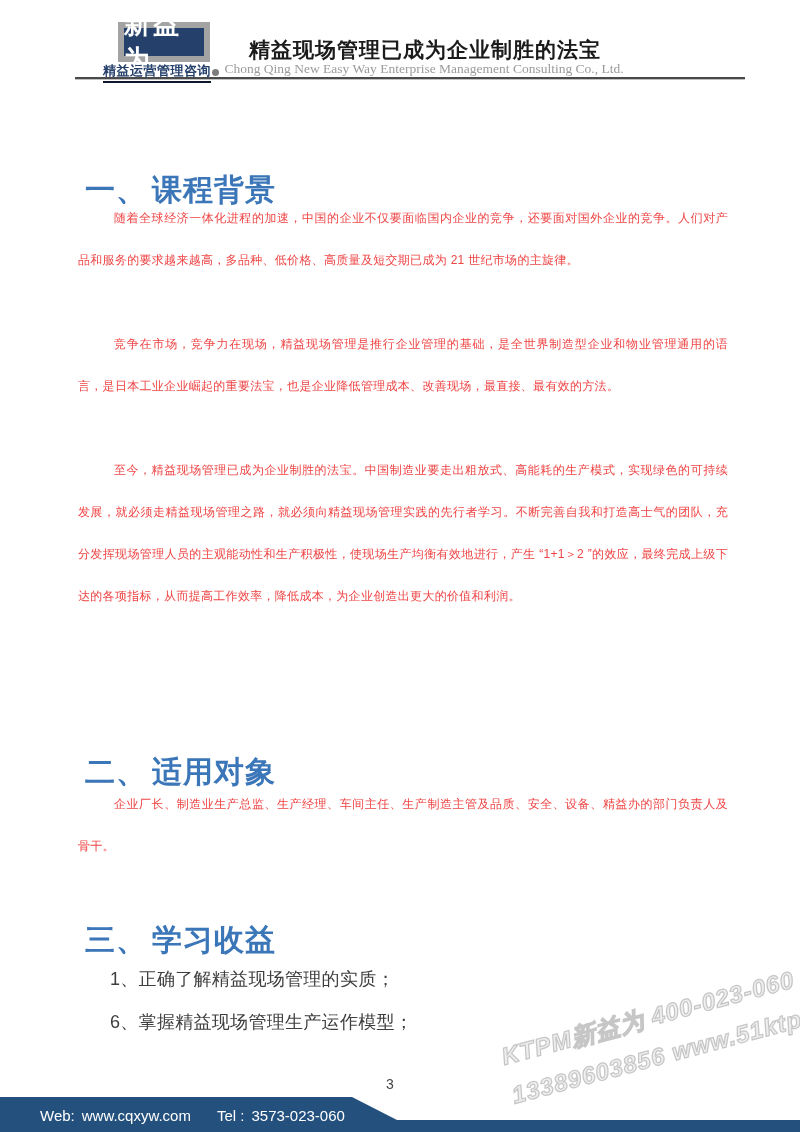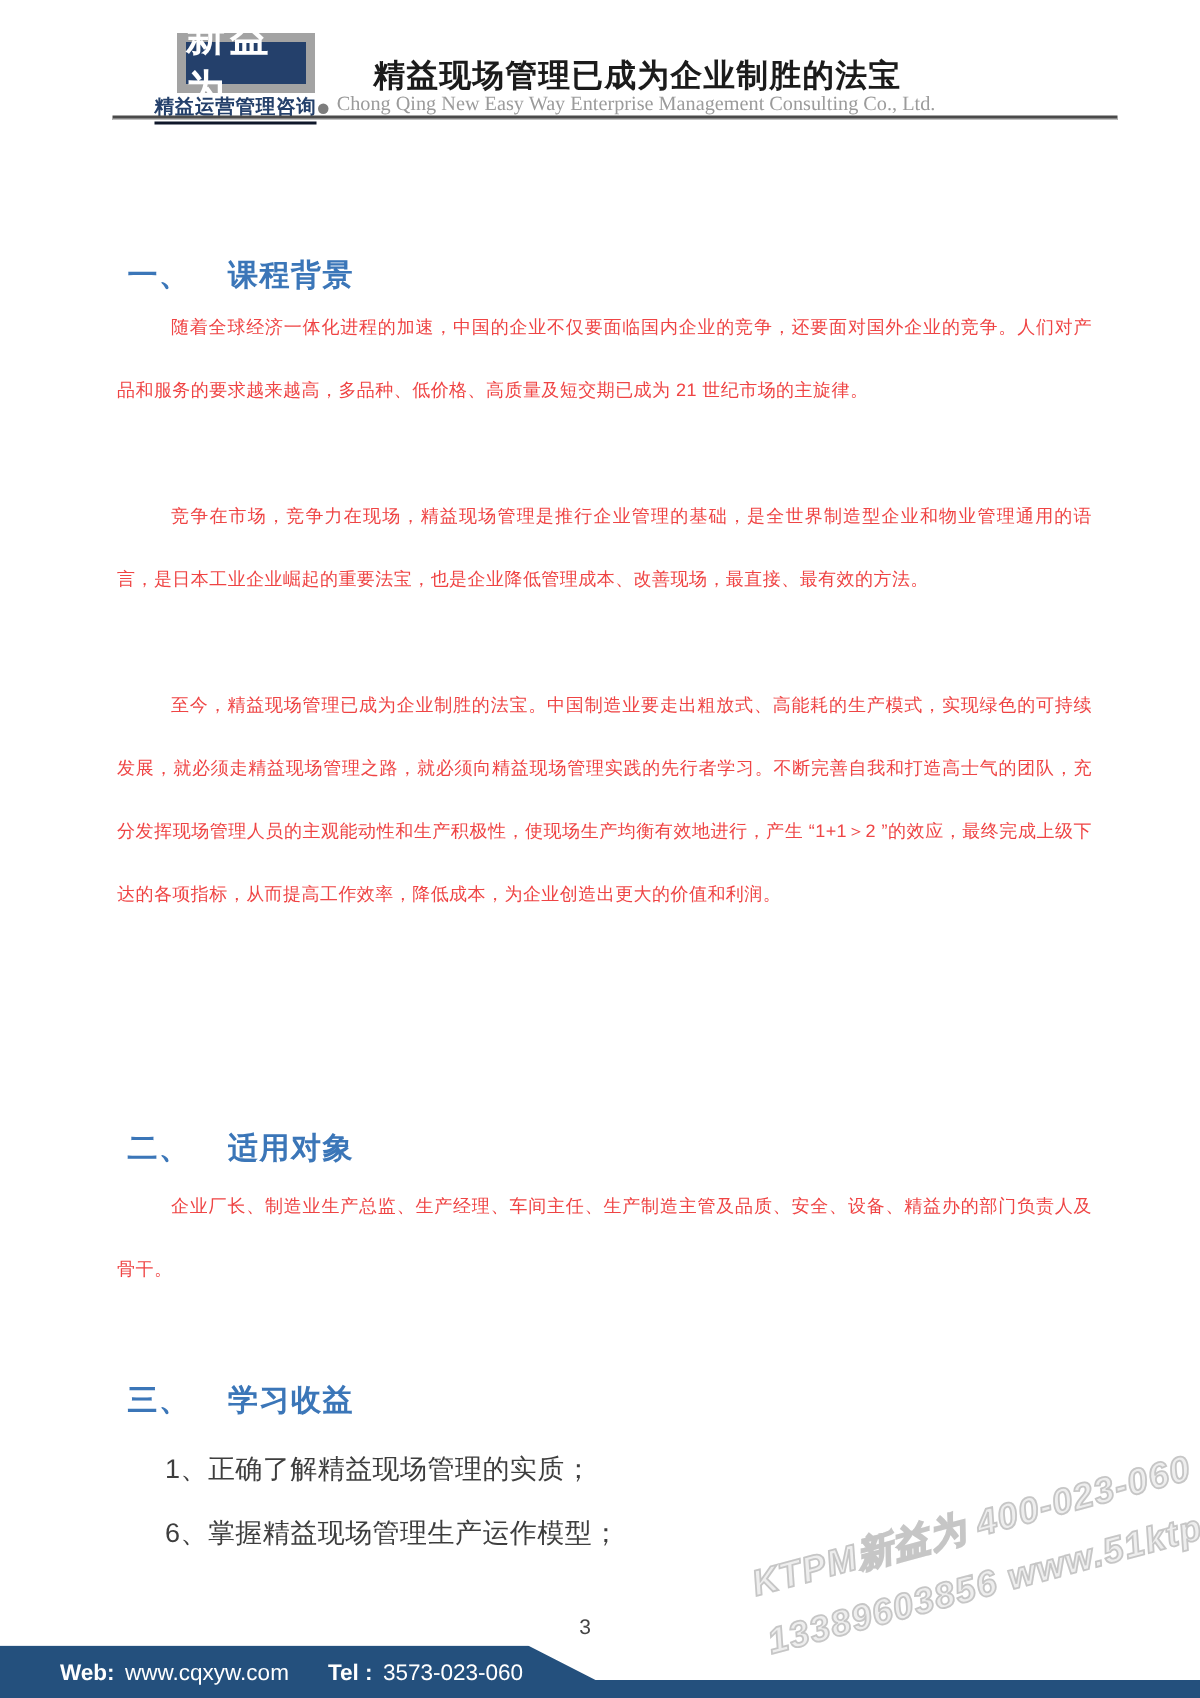--- a/index.html
+++ b/index.html
@@ -30,21 +30,21 @@
   .company-en{
     position:absolute;left:222px;top:61px;width:404px;text-align:center;
     font-size:13.5px;color:#9b9b9b;font-family:"Liberation Serif",serif;
   }
   .header-rule{
     position:absolute;left:75px;top:77px;width:670px;height:2px;
     background:#4a4a4a;border-bottom:1px solid #c0c0c0;
   }
   
   .h{
-    position:absolute;left:85px;color:#3b76b8;font-size:20px;font-weight:bold;
+    position:absolute;left:85px;color:#3b76b8;font-size:30px;font-weight:bold;
     letter-spacing:1px;white-space:nowrap;font-family:Liberation Serif, serif;
   }
   .h-num{display:inline-block;width:67px;}
   #h1{top:170px}
   #h2{top:752px}
   #h3{top:920px}
   
   .para{
     position:absolute;left:78px;width:650px;
     font-size:12px;line-height:42px;color:#ef4444;
@@ -79,21 +79,21 @@
   
   .footer{position:absolute;left:0;top:1097px;width:800px;height:35px;z-index:2;}
   .footer-shape{
     position:absolute;left:0;top:0;width:800px;height:35px;background:#24507d;
     clip-path:polygon(0 0,352px 0,397px 23px,800px 23px,800px 35px,0 35px);
   }
   .footer-contact{
     position:absolute;left:40px;top:0;height:35px;line-height:37px;
     color:#ffffff;font-size:15px;white-space:nowrap;
   }
-  .footer-contact .lbl{font-weight:bold;}
+  .footer-contact .lbl{font-weight:normal;}
   .footer-contact .gap{display:inline-block;width:26px;}
   .footer-contact .sp{display:inline-block;width:7px;}
   .footer-slogan{
     position:absolute;left:412px;top:0;height:23px;line-height:24px;
     color:#1f4e79;font-weight:bold;font-size:14px;letter-spacing:9px;
     white-space:nowrap;
   }
 </style>
 </head>
 <body>

